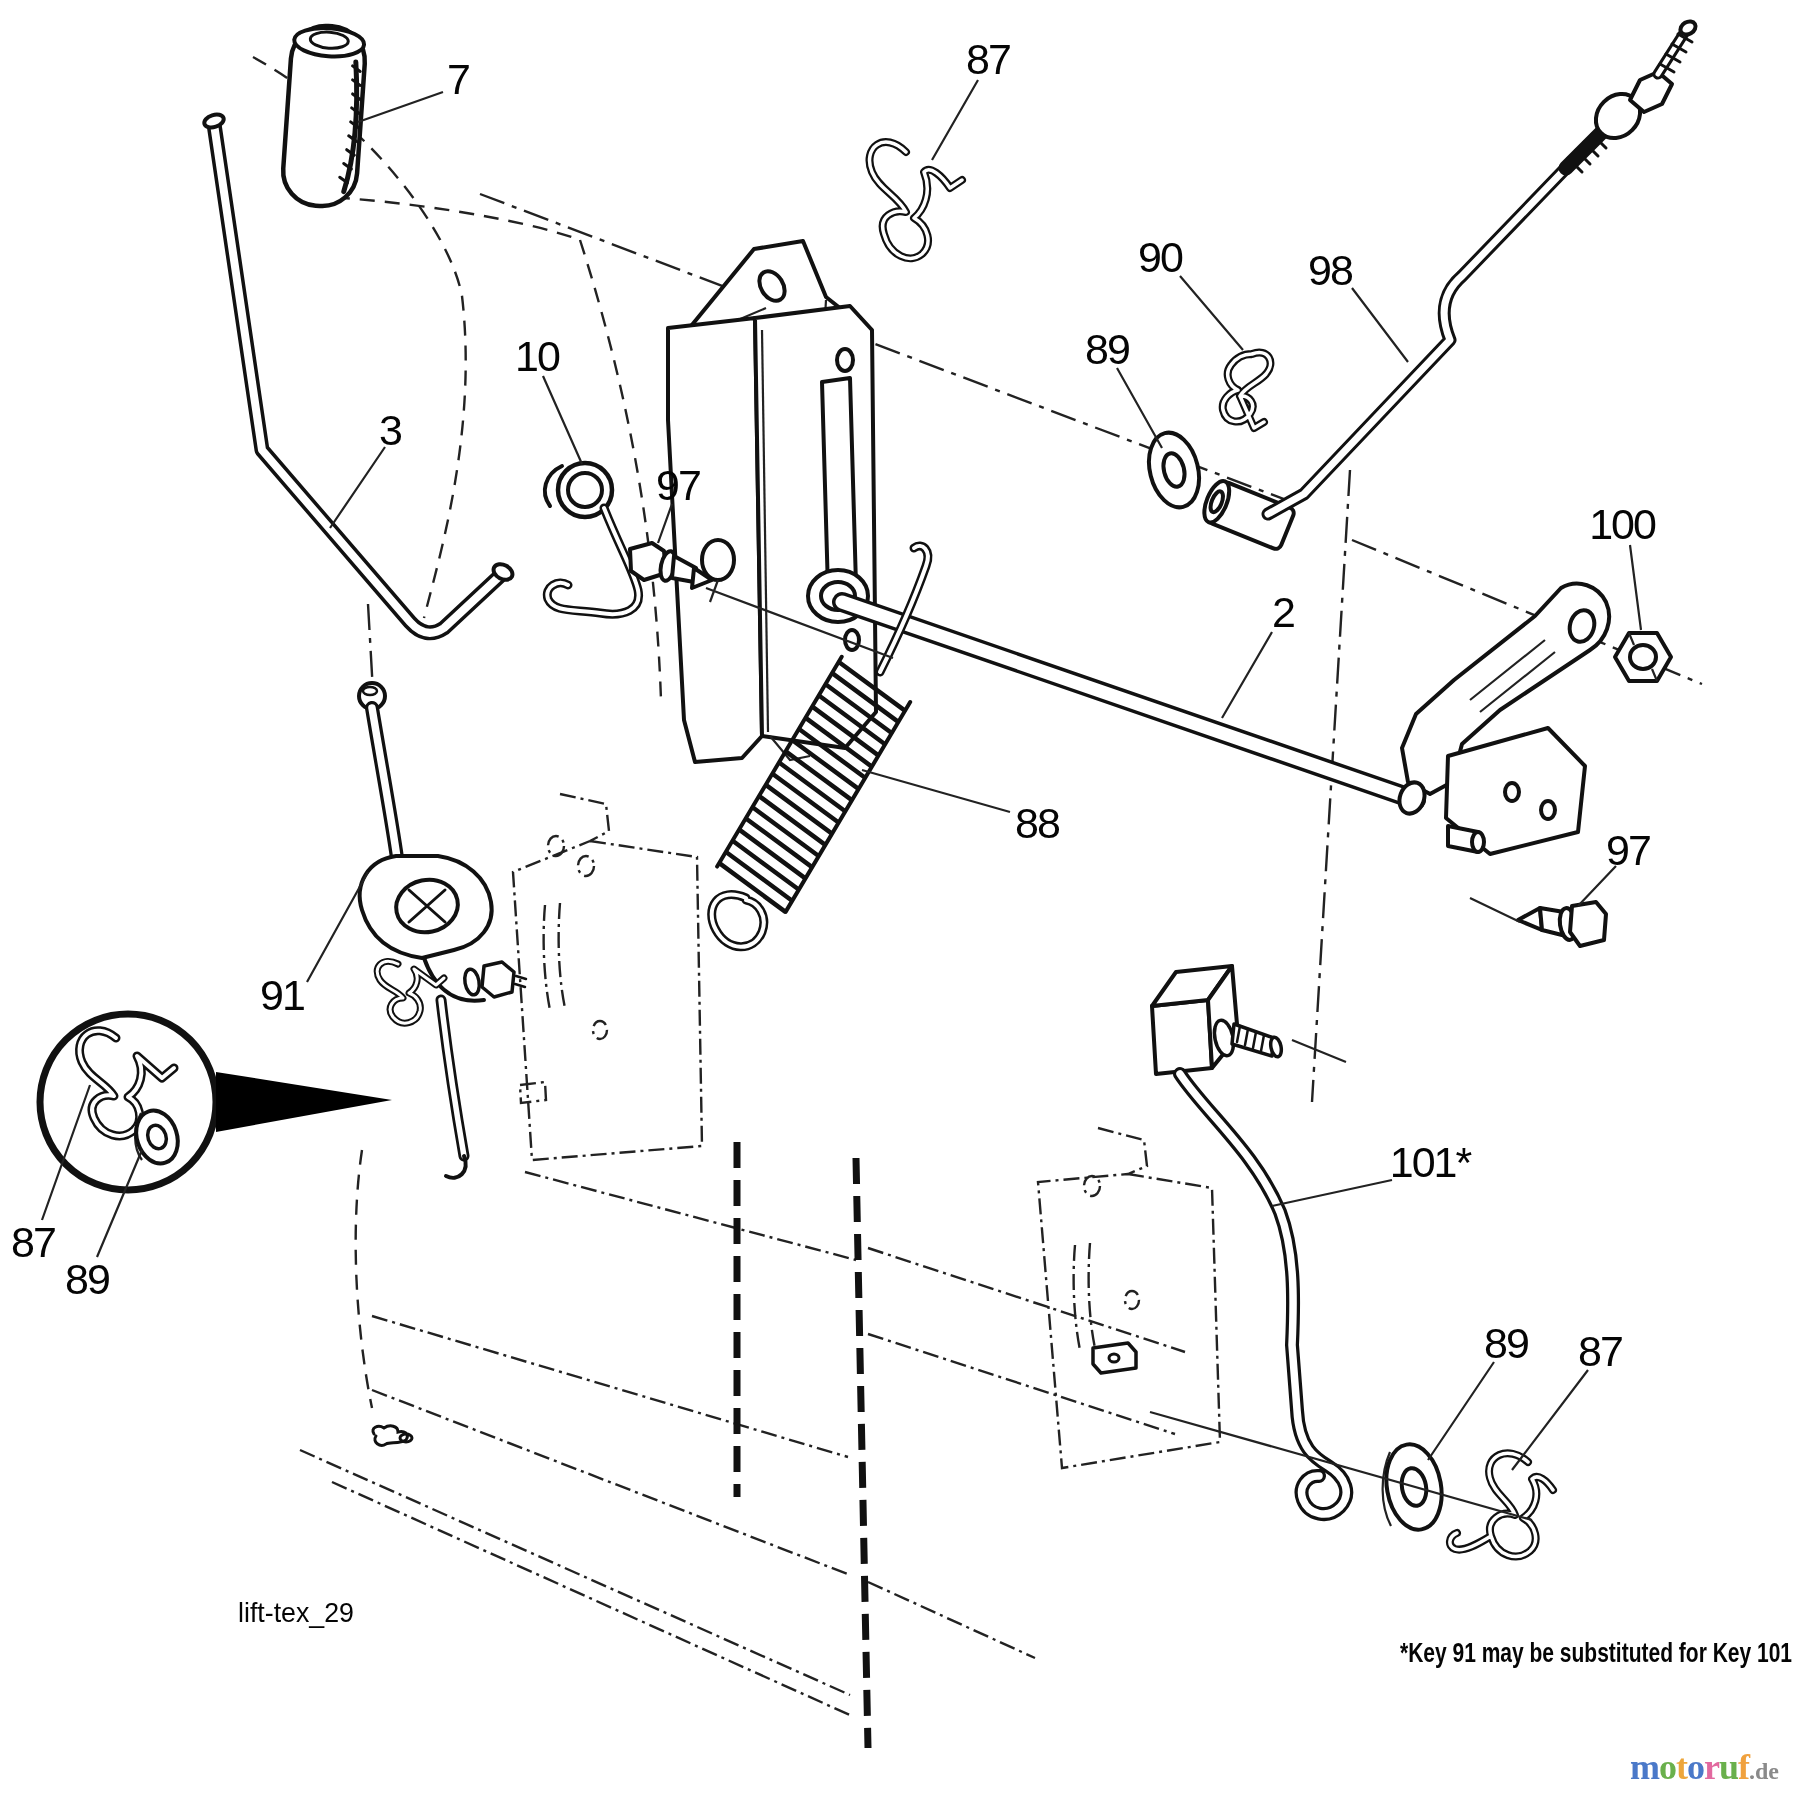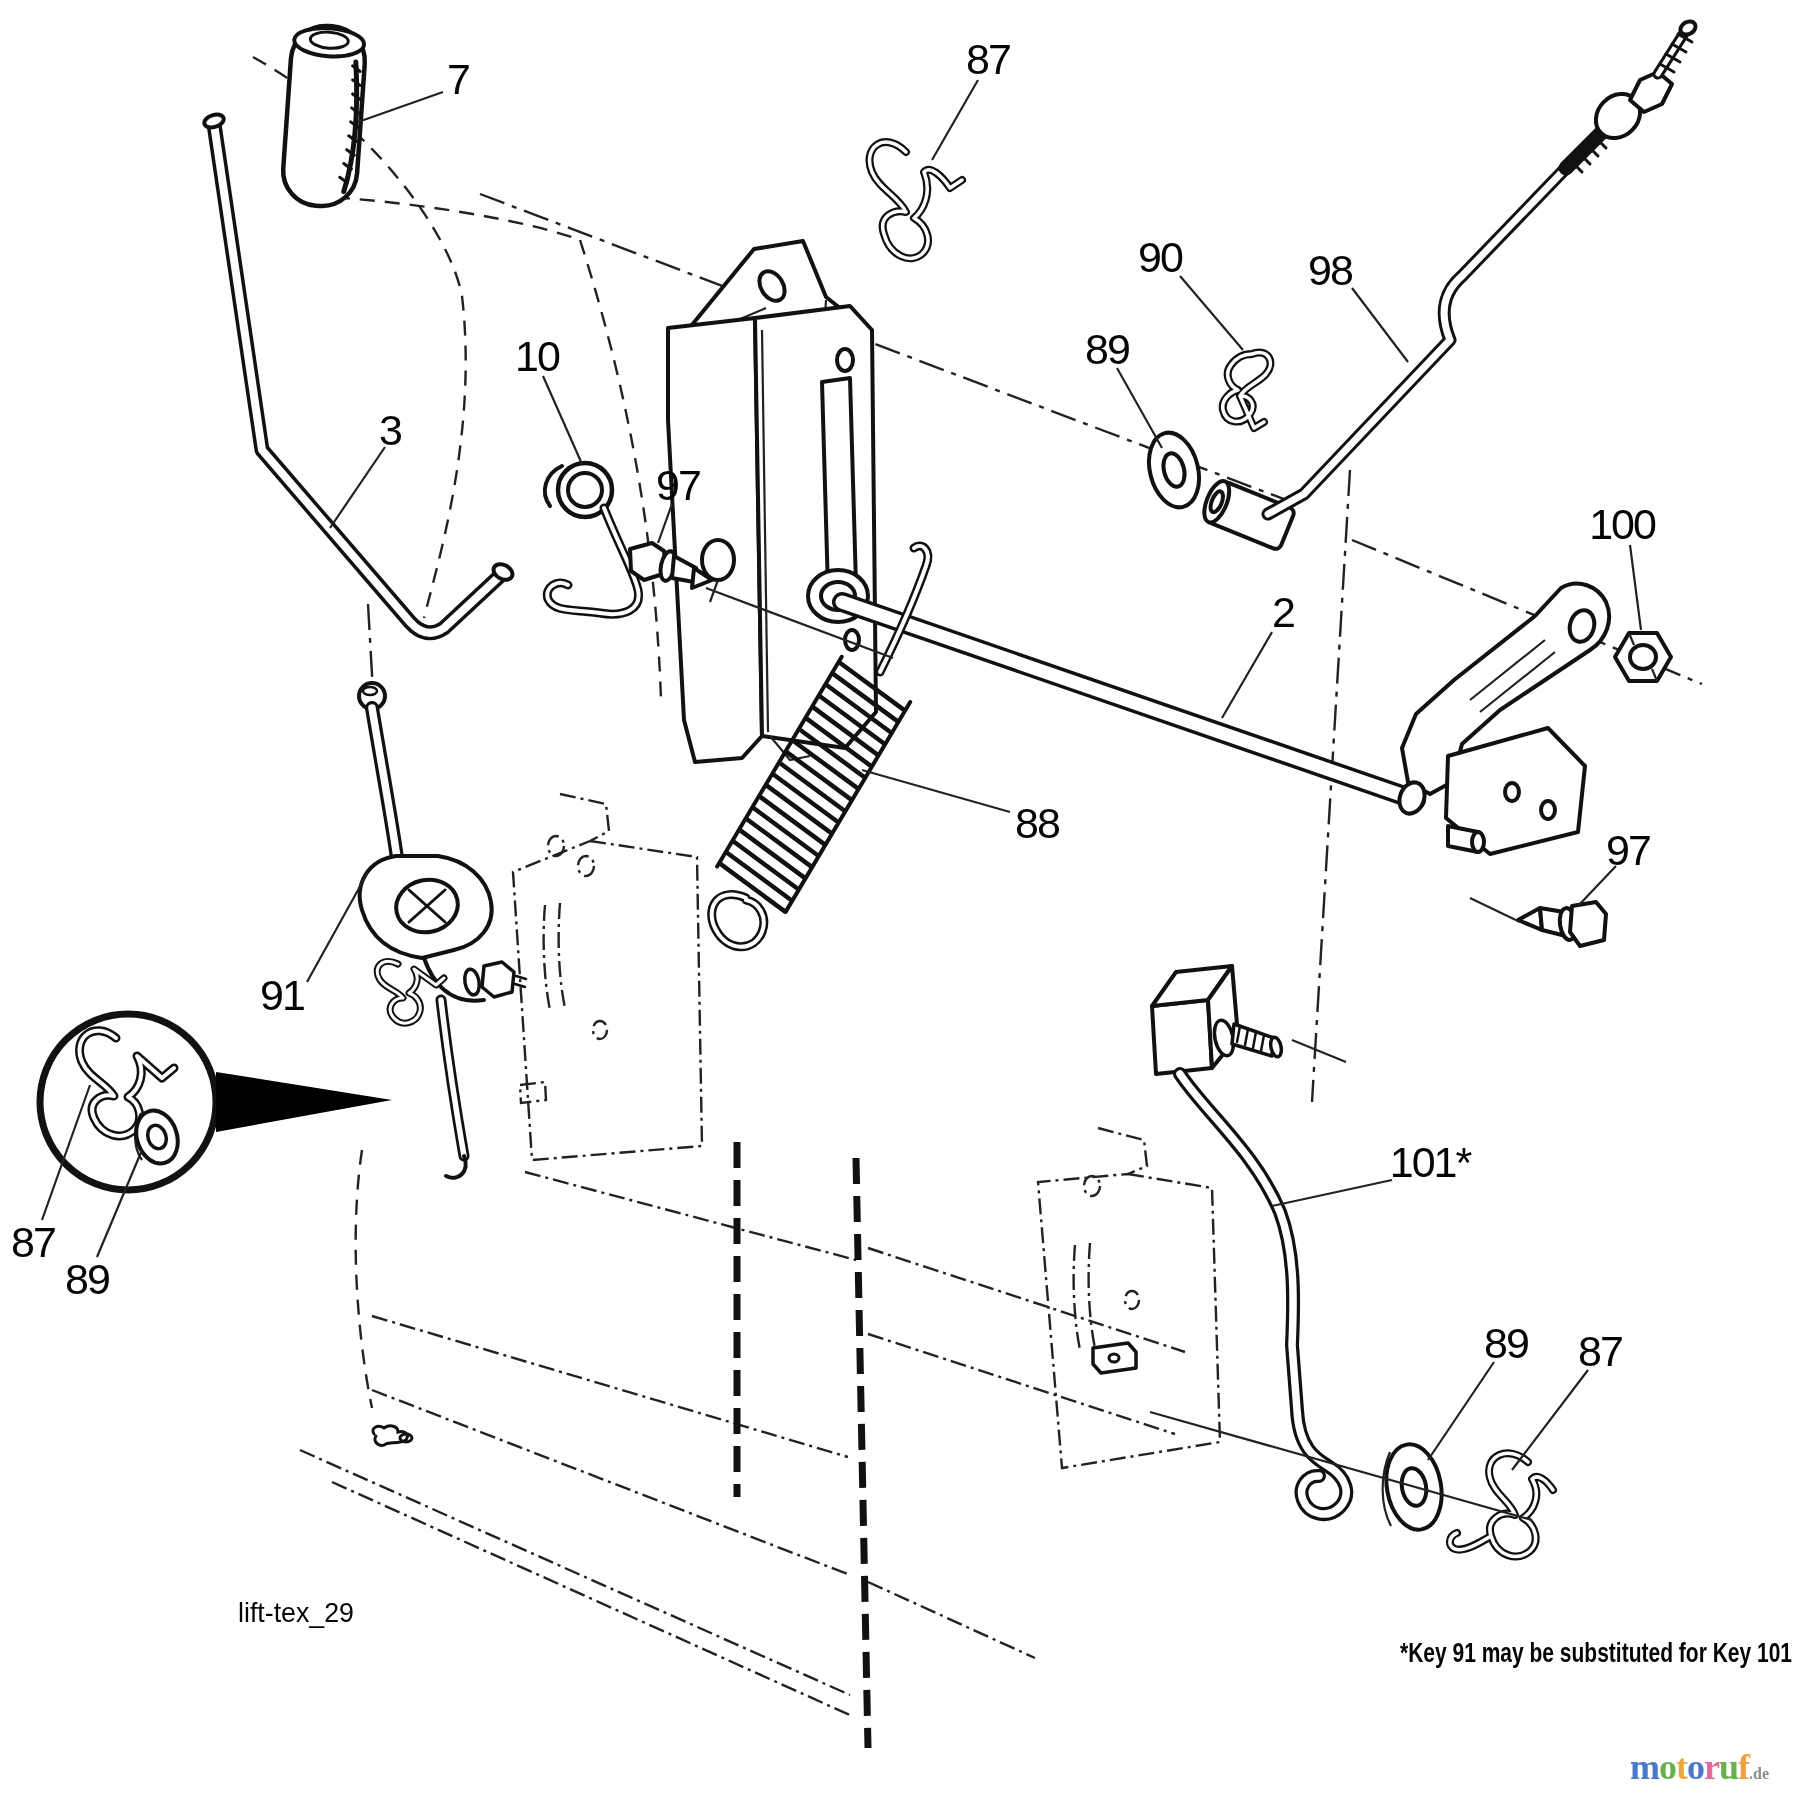--- a/index.html
+++ b/index.html
@@ -5,21 +5,21 @@
   html,body{margin:0;padding:0;background:#ffffff;}
   .canvas{position:relative;width:1796px;height:1800px;background:#ffffff;overflow:hidden;
           font-family:"Liberation Sans",sans-serif;}
   svg{position:absolute;left:0;top:0;}
   svg text{font-family:"Liberation Sans",sans-serif;fill:#050505;}
   .callout{font-size:43px;letter-spacing:-2px;}
   .drawid{font-size:28px;}
   .note{font-size:28px;font-weight:bold;}
   .watermark{position:absolute;left:1630px;top:1746px;font-family:"Liberation Serif",serif;
              font-weight:bold;font-size:36px;letter-spacing:-1px;white-space:nowrap;}
-  .watermark .wm-suffix{font-size:16px;font-weight:bold;letter-spacing:0;}
+  .watermark .wm-suffix{font-size:24px;font-weight:bold;letter-spacing:0;}
   
   .part{stroke:#111;stroke-width:4;fill:#fff;stroke-linejoin:round;}
   .partline{stroke:#111;stroke-width:4;fill:none;stroke-linecap:round;}
   .thin{stroke:#222;stroke-width:2.2;fill:none;}
   .dashdot{stroke:#222;stroke-width:2.4;fill:none;stroke-dasharray:26 8 5 8;}
   .dashed{stroke:#222;stroke-width:2.4;fill:none;stroke-dasharray:15 10;}
   .phantom{stroke:#222;stroke-width:2.4;fill:none;stroke-dasharray:16 5 3 5;}
   .heavy{stroke:#111;stroke-width:7;fill:none;stroke-dasharray:26 12;}
   .rodB{stroke:#111;fill:none;stroke-linecap:round;stroke-linejoin:round;}
   .rodW{stroke:#fff;fill:none;stroke-linecap:round;stroke-linejoin:round;}

